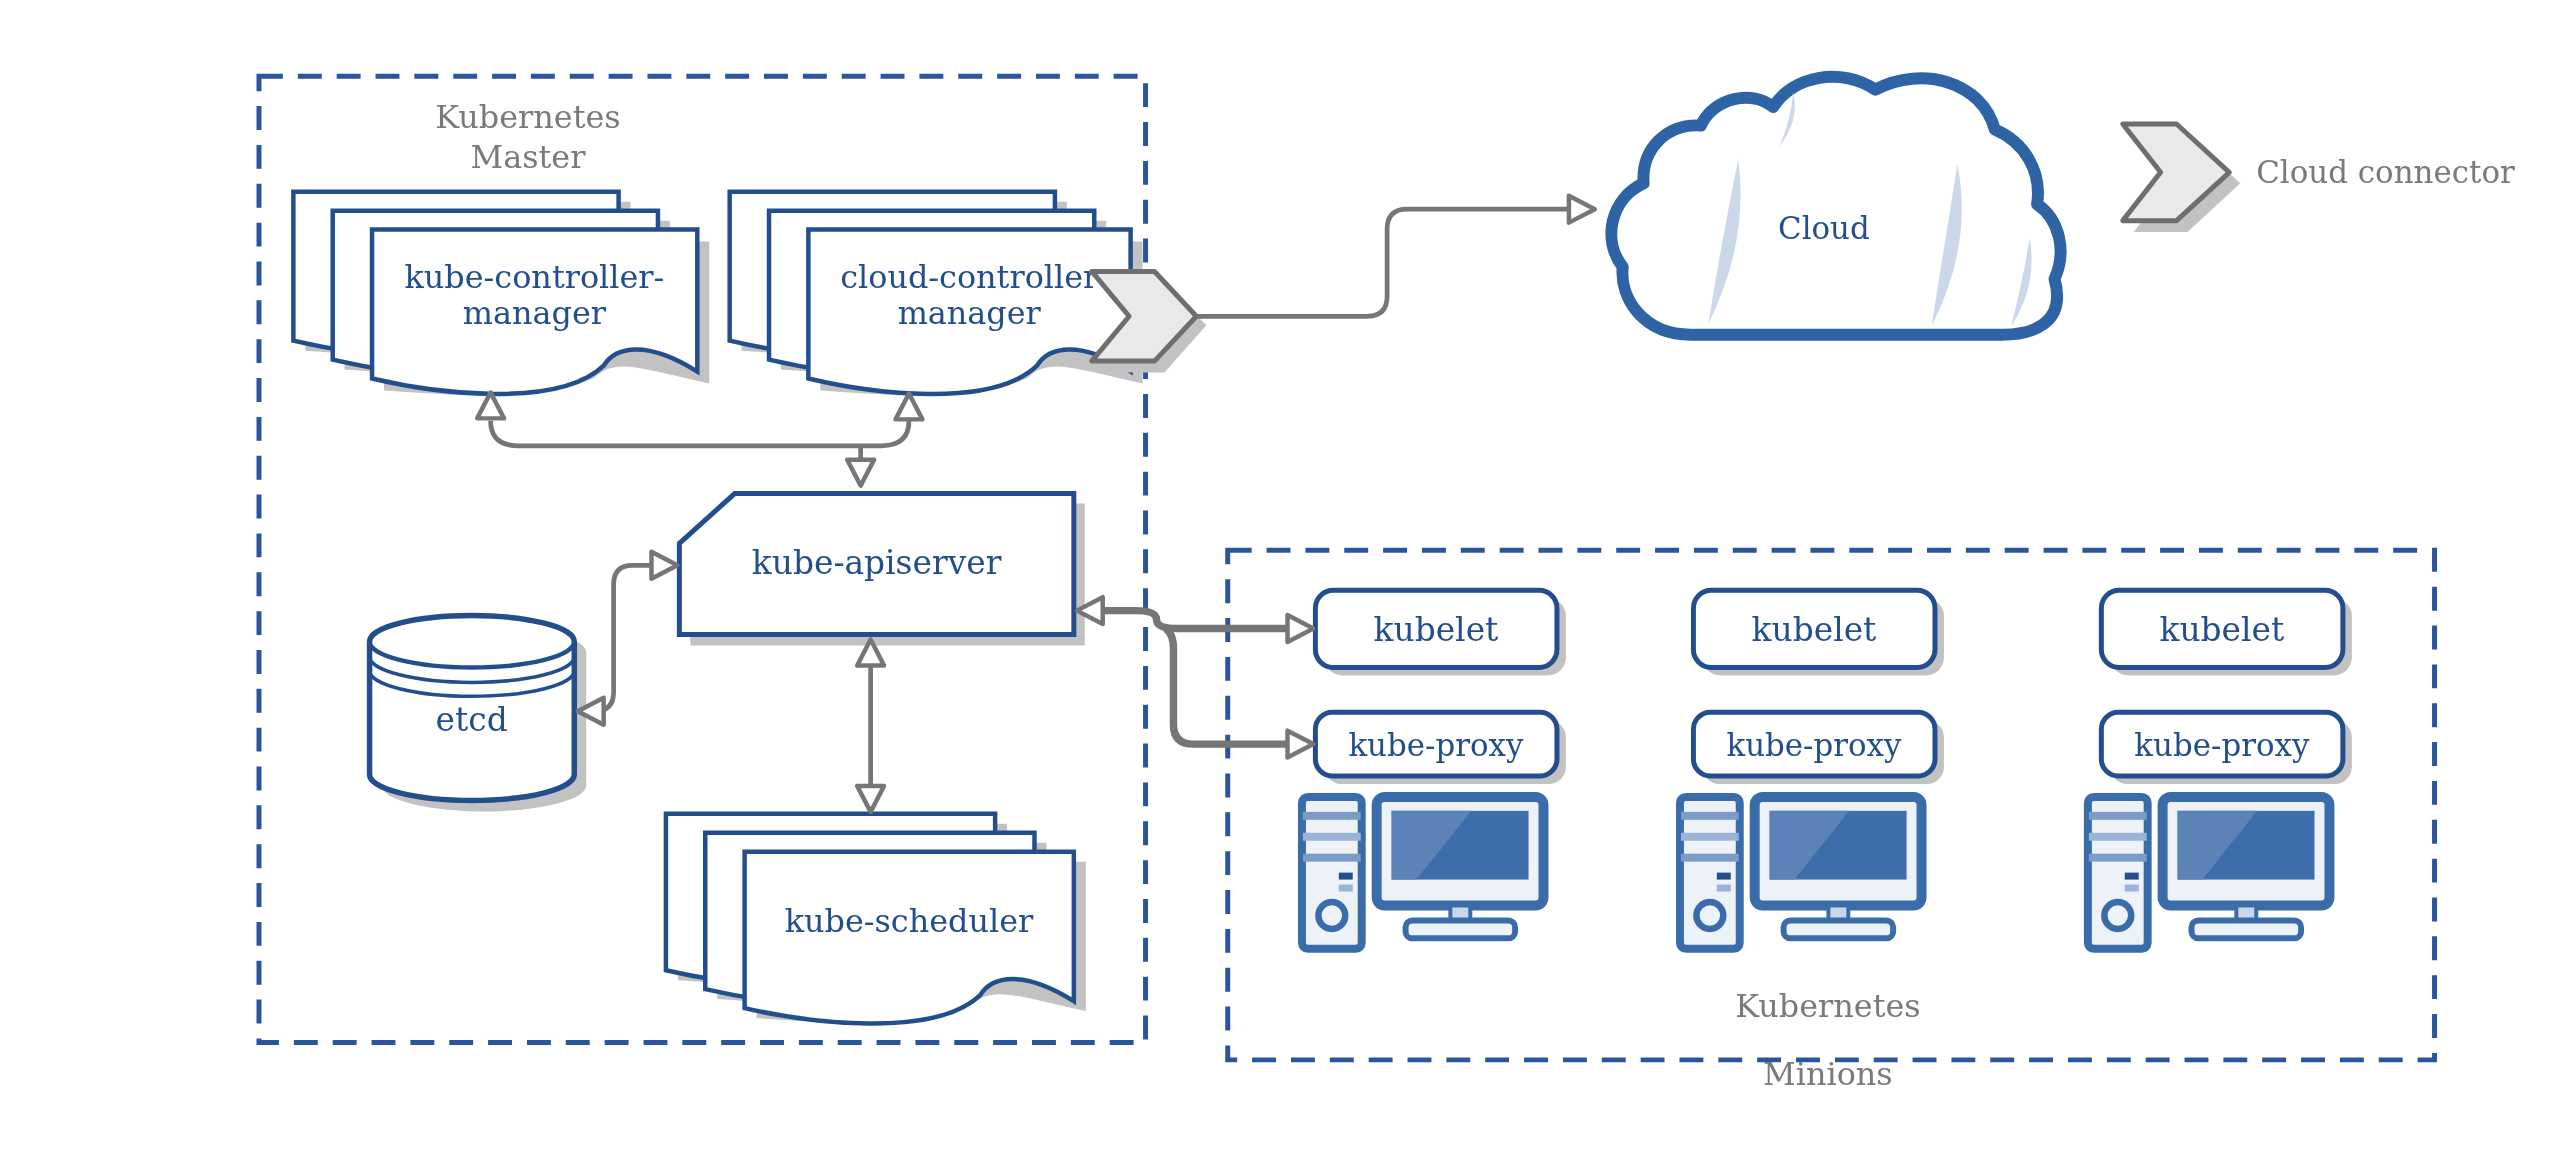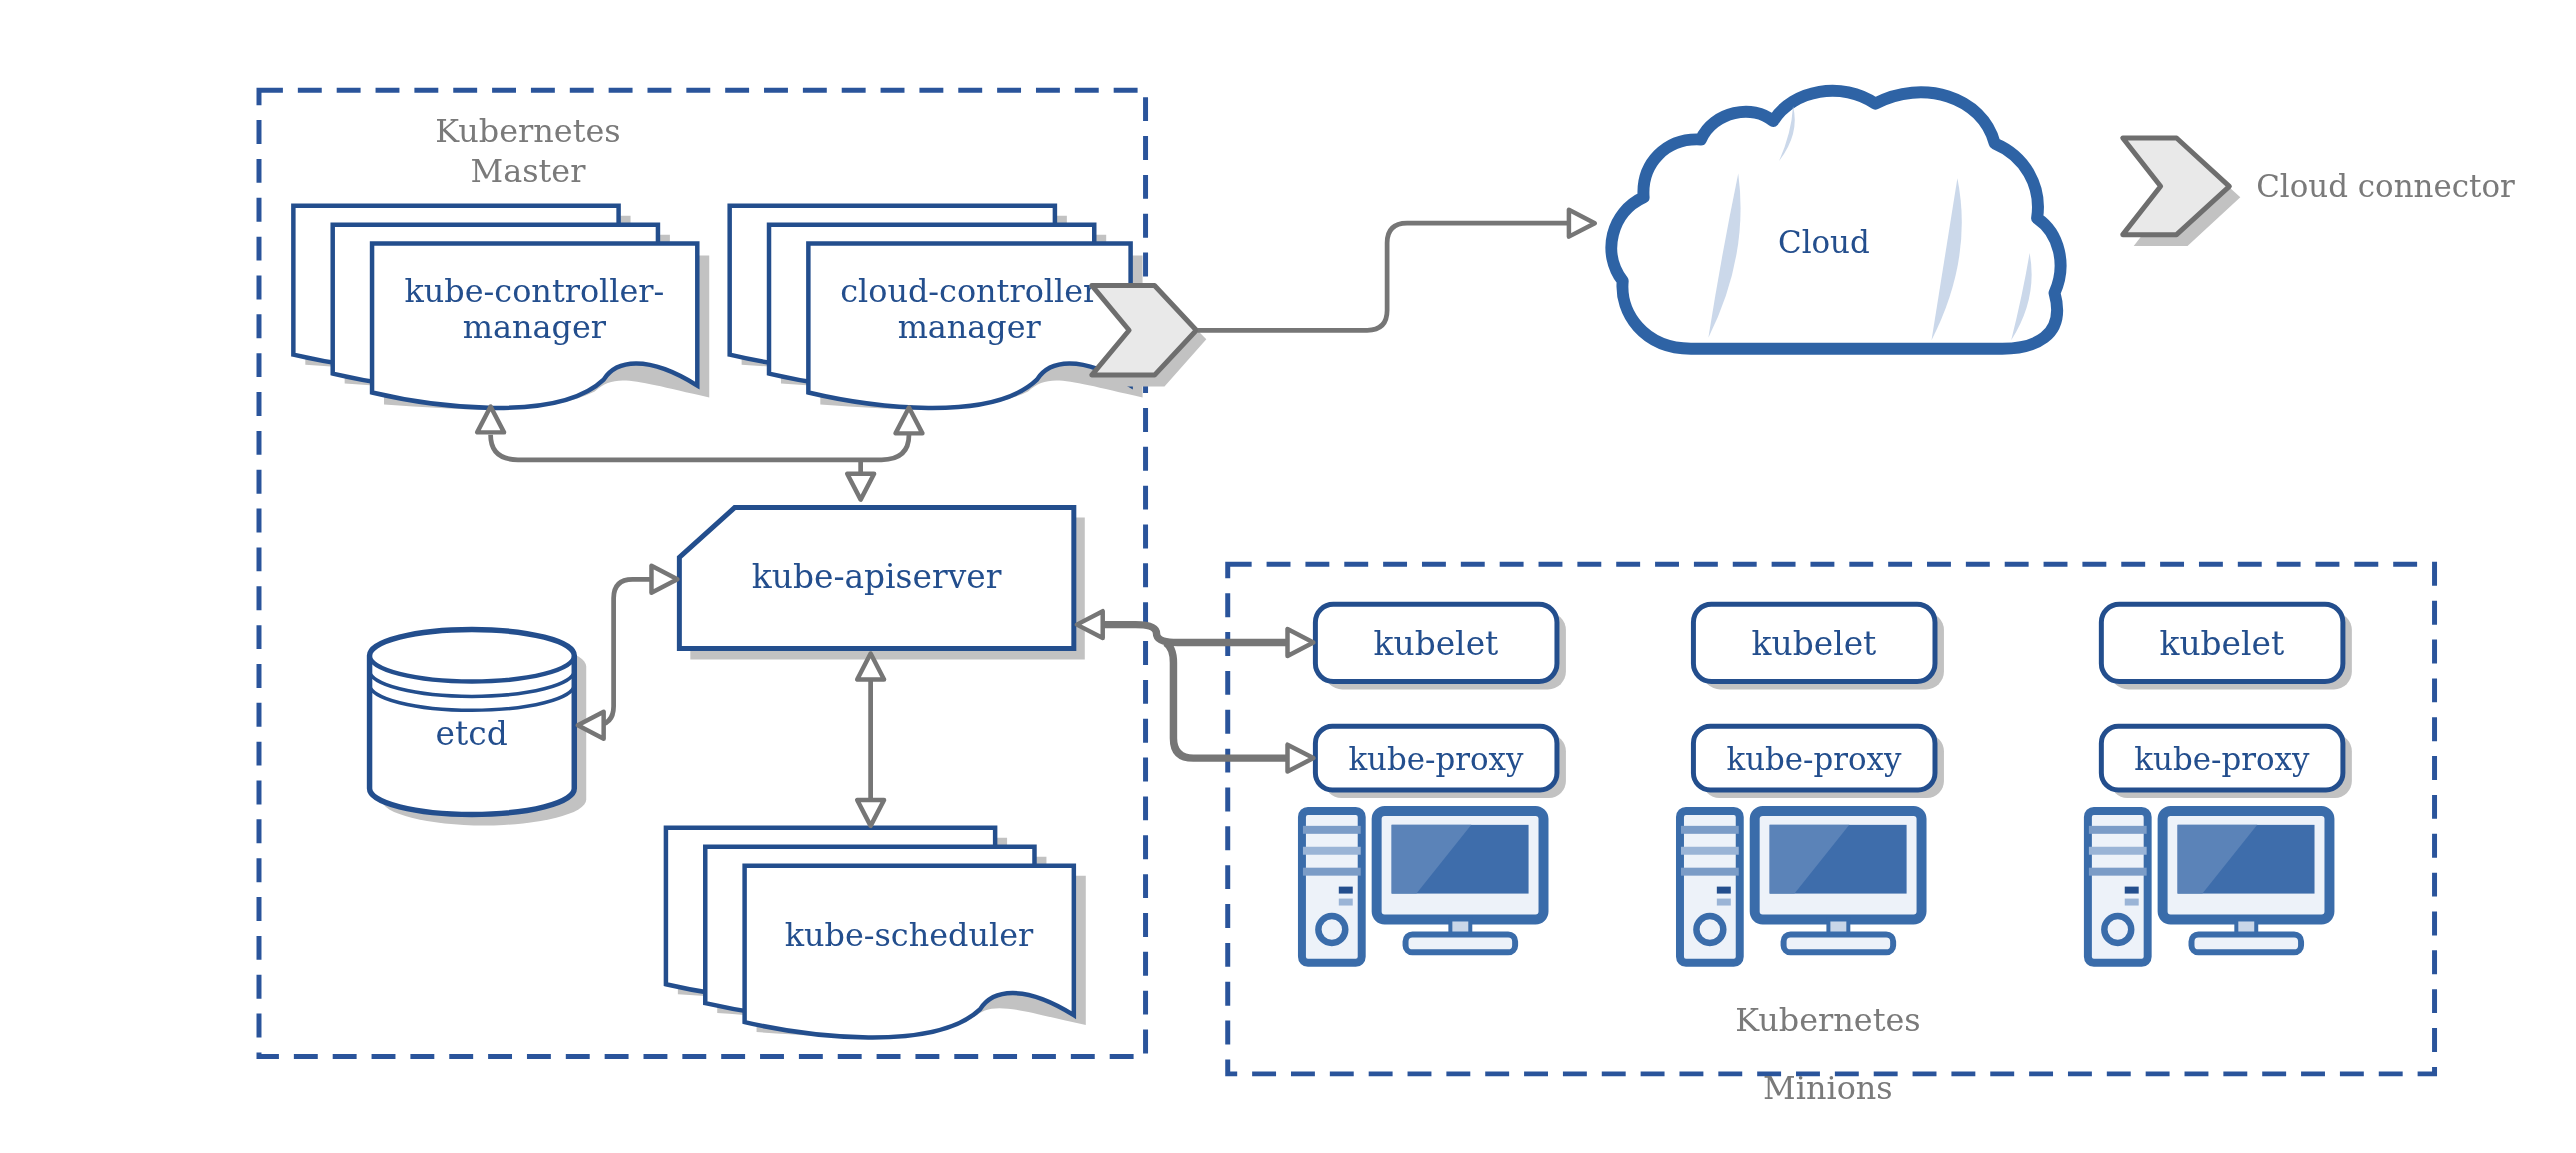--- a/index.html
+++ b/index.html
@@ -1,16 +1,16 @@
 <!DOCTYPE html>
 <html style="font-size:8.2px"><head>
 <meta charset="utf-8">
 <style>
   html,body{margin:0;padding:0;background:#ffffff;}
-  .stage{width:100%;max-width:2665px;margin:14px auto;}
+  .stage{width:100%;max-width:2665px;margin:0 auto;}
   svg{display:block;width:100%;height:auto;background:#ffffff;}
   text{font-family:"DejaVu Serif","Liberation Serif",serif;text-anchor:middle;}
   .txt-navy{fill:#234e8d;}
   .txt-gray{fill:#7a7a7a;}
   .legend-text{text-anchor:start;}
   .page{fill:#ffffff;stroke:#234e8d;stroke-width:9;}
   .shadow{fill:#c2c2c2;stroke:none;}
   .navybox{fill:#ffffff;stroke:#234e8d;stroke-width:10;}
   .dashbox{fill:none;stroke:#2a549b;stroke-width:10;stroke-dasharray:48 30;}
   .flow{fill:none;stroke:#767676;stroke-width:9.5;stroke-linejoin:round;}

